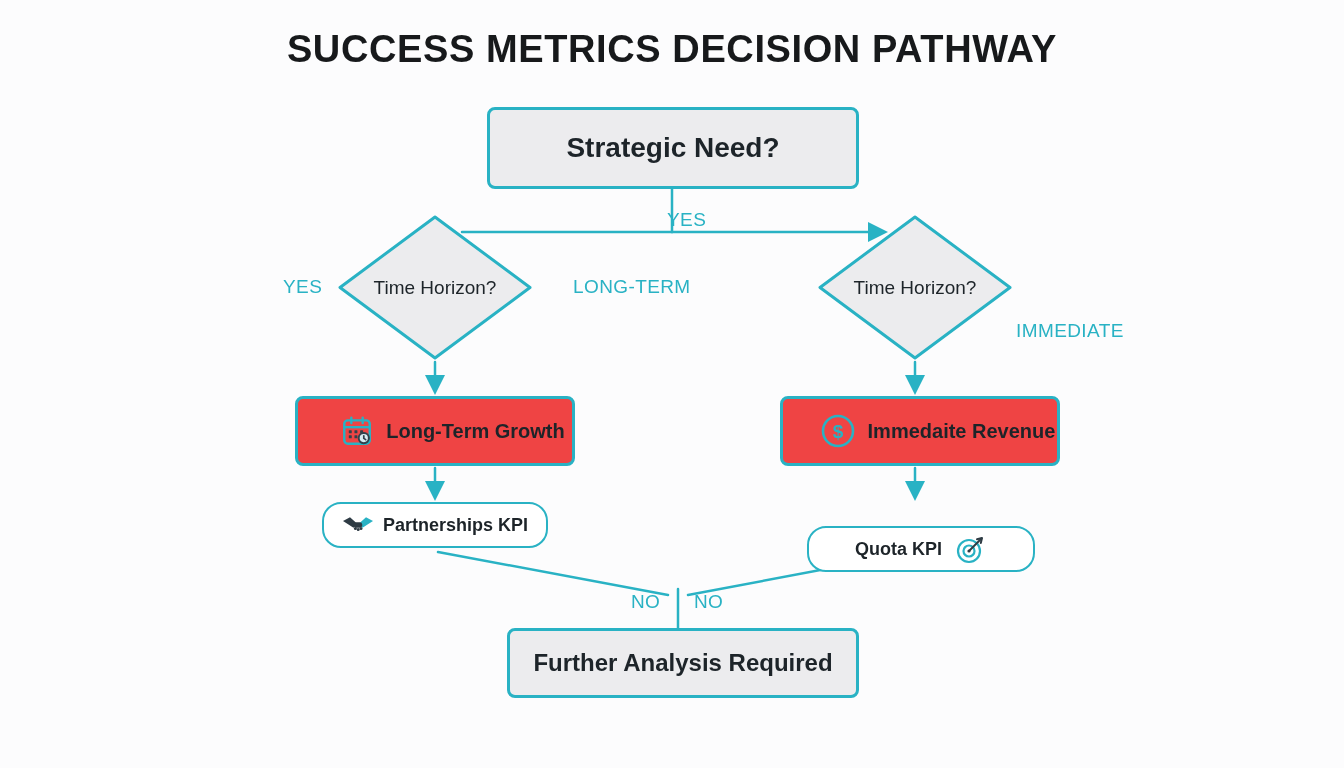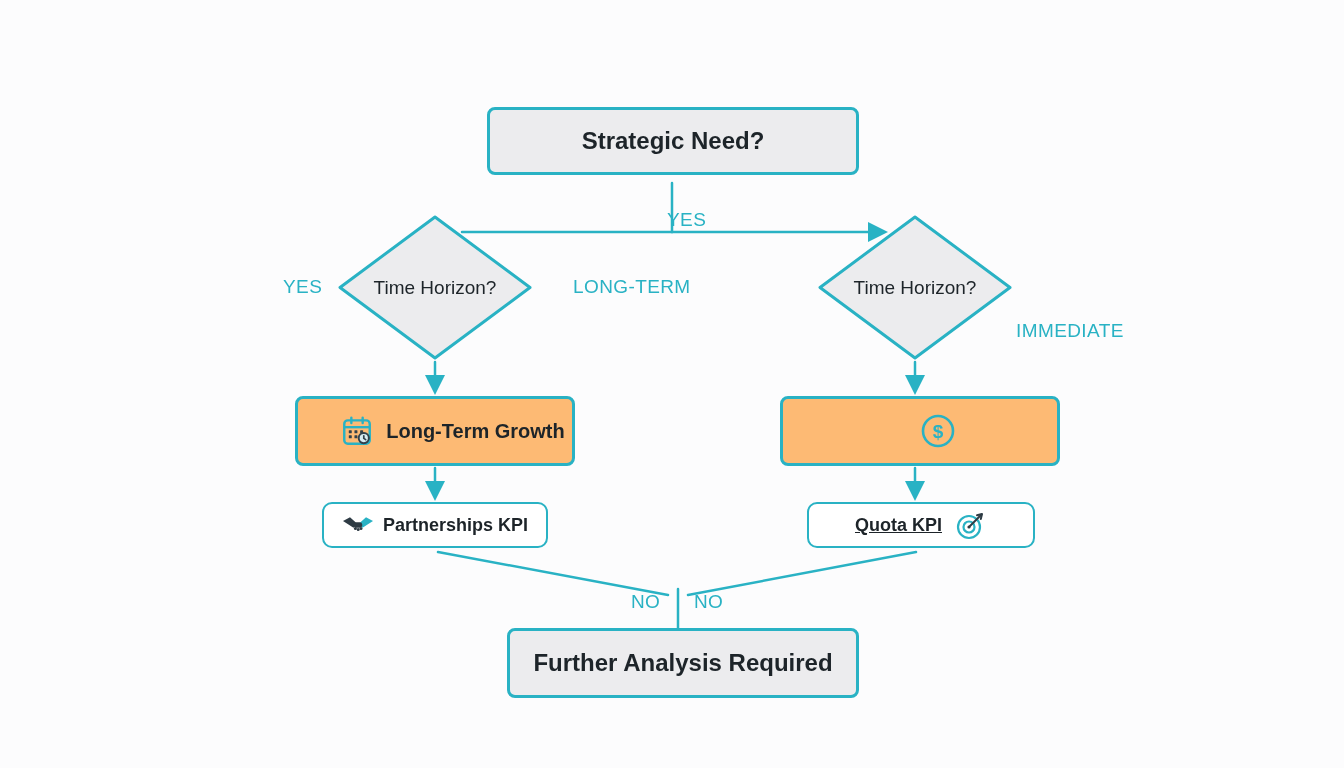--- a/index.html
+++ b/index.html
@@ -12,27 +12,27 @@
     position:absolute;top:28px;left:0;width:100%;text-align:center;margin:0;
     font-size:38px;font-weight:bold;letter-spacing:.6px;color:#17191b;
   }
   .connectors{position:absolute;left:0;top:0;pointer-events:none;}
   .box{
     position:absolute;display:flex;align-items:center;justify-content:center;
     gap:12px;border:3px solid var(--teal);border-radius:8px;
     color:var(--dark);font-weight:bold;box-sizing:border-box;
   }
   .box.gray{background:#ececee;}
-  .box.cyan{background:#fdba74;padding-left:35px;}
-  .box.white{background:#ffffff;border-width:2.5px;border-radius:10px;}
-  #strategic{left:487px;top:107px;width:372px;height:68px;font-size:24px;}
+  .box.cyan{background:#ef4444;padding-left:35px;}
+  .box.white{background:#ffffff;border-width:2.5px;border-radius:19px;}
+  #strategic{left:487px;top:107px;width:372px;height:82px;font-size:28px;}
   #ltg{left:295px;top:396px;width:280px;height:70px;font-size:20px;}
   #imr{left:780px;top:396px;width:280px;height:70px;font-size:20px;}
   #pkpi{left:322px;top:502px;width:226px;height:46px;font-size:18px;gap:9px;}
-  #qkpi{left:807px;top:502px;width:228px;height:46px;font-size:18px;gap:13px;text-decoration:underline;}
+  #qkpi{left:807px;top:526px;width:228px;height:46px;font-size:18px;gap:13px;}
   #further{left:507px;top:628px;width:352px;height:70px;font-size:24px;}
   .diamond{position:absolute;width:196px;height:147px;}
   .diamond svg{position:absolute;left:0;top:0;}
   .diamond .dlabel{
     position:absolute;left:0;top:0;right:0;bottom:0;display:flex;
     align-items:center;justify-content:center;
     font-weight:normal;font-size:19px;color:var(--dark);
   }
   #dleft{left:337px;top:214px;}
   #dright{left:817px;top:214px;}
@@ -46,20 +46,21 @@
   #lbl-immediate{left:1016px;top:276px;margin-top:44px;}
   #lbl-no-left{left:631px;top:591px;}
   #lbl-no-right{left:694px;top:591px;}
   .icon{display:inline-flex;align-items:center;justify-content:center;flex:0 0 auto;}
 </style>
 </head>
 <body>
 
 <div class="canvas">
 
+  <h1 class="title">SUCCESS METRICS DECISION PATHWAY</h1>
 
   <svg class="connectors" width="1344" height="768" viewBox="0 0 1344 768">
     <defs>
       <marker id="arrow" markerWidth="8" markerHeight="8" viewBox="0 0 10 10" refX="7" refY="5" orient="auto">
         <path d="M0,0 L10,5 L0,10 Z" fill="#29b2c4"></path>
       </marker>
     </defs>
     <g stroke="#29b2c4" stroke-width="2.5" fill="none" stroke-linecap="round">
       <path d="M672,183 V232"></path>
       <path d="M672,232 H462"></path>
@@ -120,20 +121,21 @@
     <span>Long-Term Growth</span>
   </div>
 
   <div class="box cyan" id="imr">
     <span class="icon">
       <svg width="36" height="36" viewBox="0 0 36 36">
         <circle cx="18" cy="18" r="15" fill="none" stroke="#29b2c4" stroke-width="2.6"></circle>
         <text x="18" y="24.5" text-anchor="middle" font-size="19" font-weight="bold" fill="#29b2c4" font-family="Liberation Sans, sans-serif">$</text>
       </svg>
     </span>
+    <span>Immedaite Revenue</span>
   </div>
 
   <div class="box white" id="pkpi">
     <span class="icon">
       <svg width="32" height="22" viewBox="0 0 32 22">
         <path d="M1,7 L8,3.2 L15.5,10 L11.5,13.8 Z" fill="#2e3b44"></path>
         <path d="M31,7 L24,3.2 L16.5,10 L20.5,13.8 Z" fill="#29b2c4"></path>
         <rect x="11.8" y="8.2" width="8.4" height="5.6" rx="2.4" fill="#2e3b44"></rect>
         <circle cx="13.4" cy="14.6" r="1.5" fill="#2e3b44"></circle>
         <circle cx="16.2" cy="15.6" r="1.5" fill="#2e3b44"></circle>

